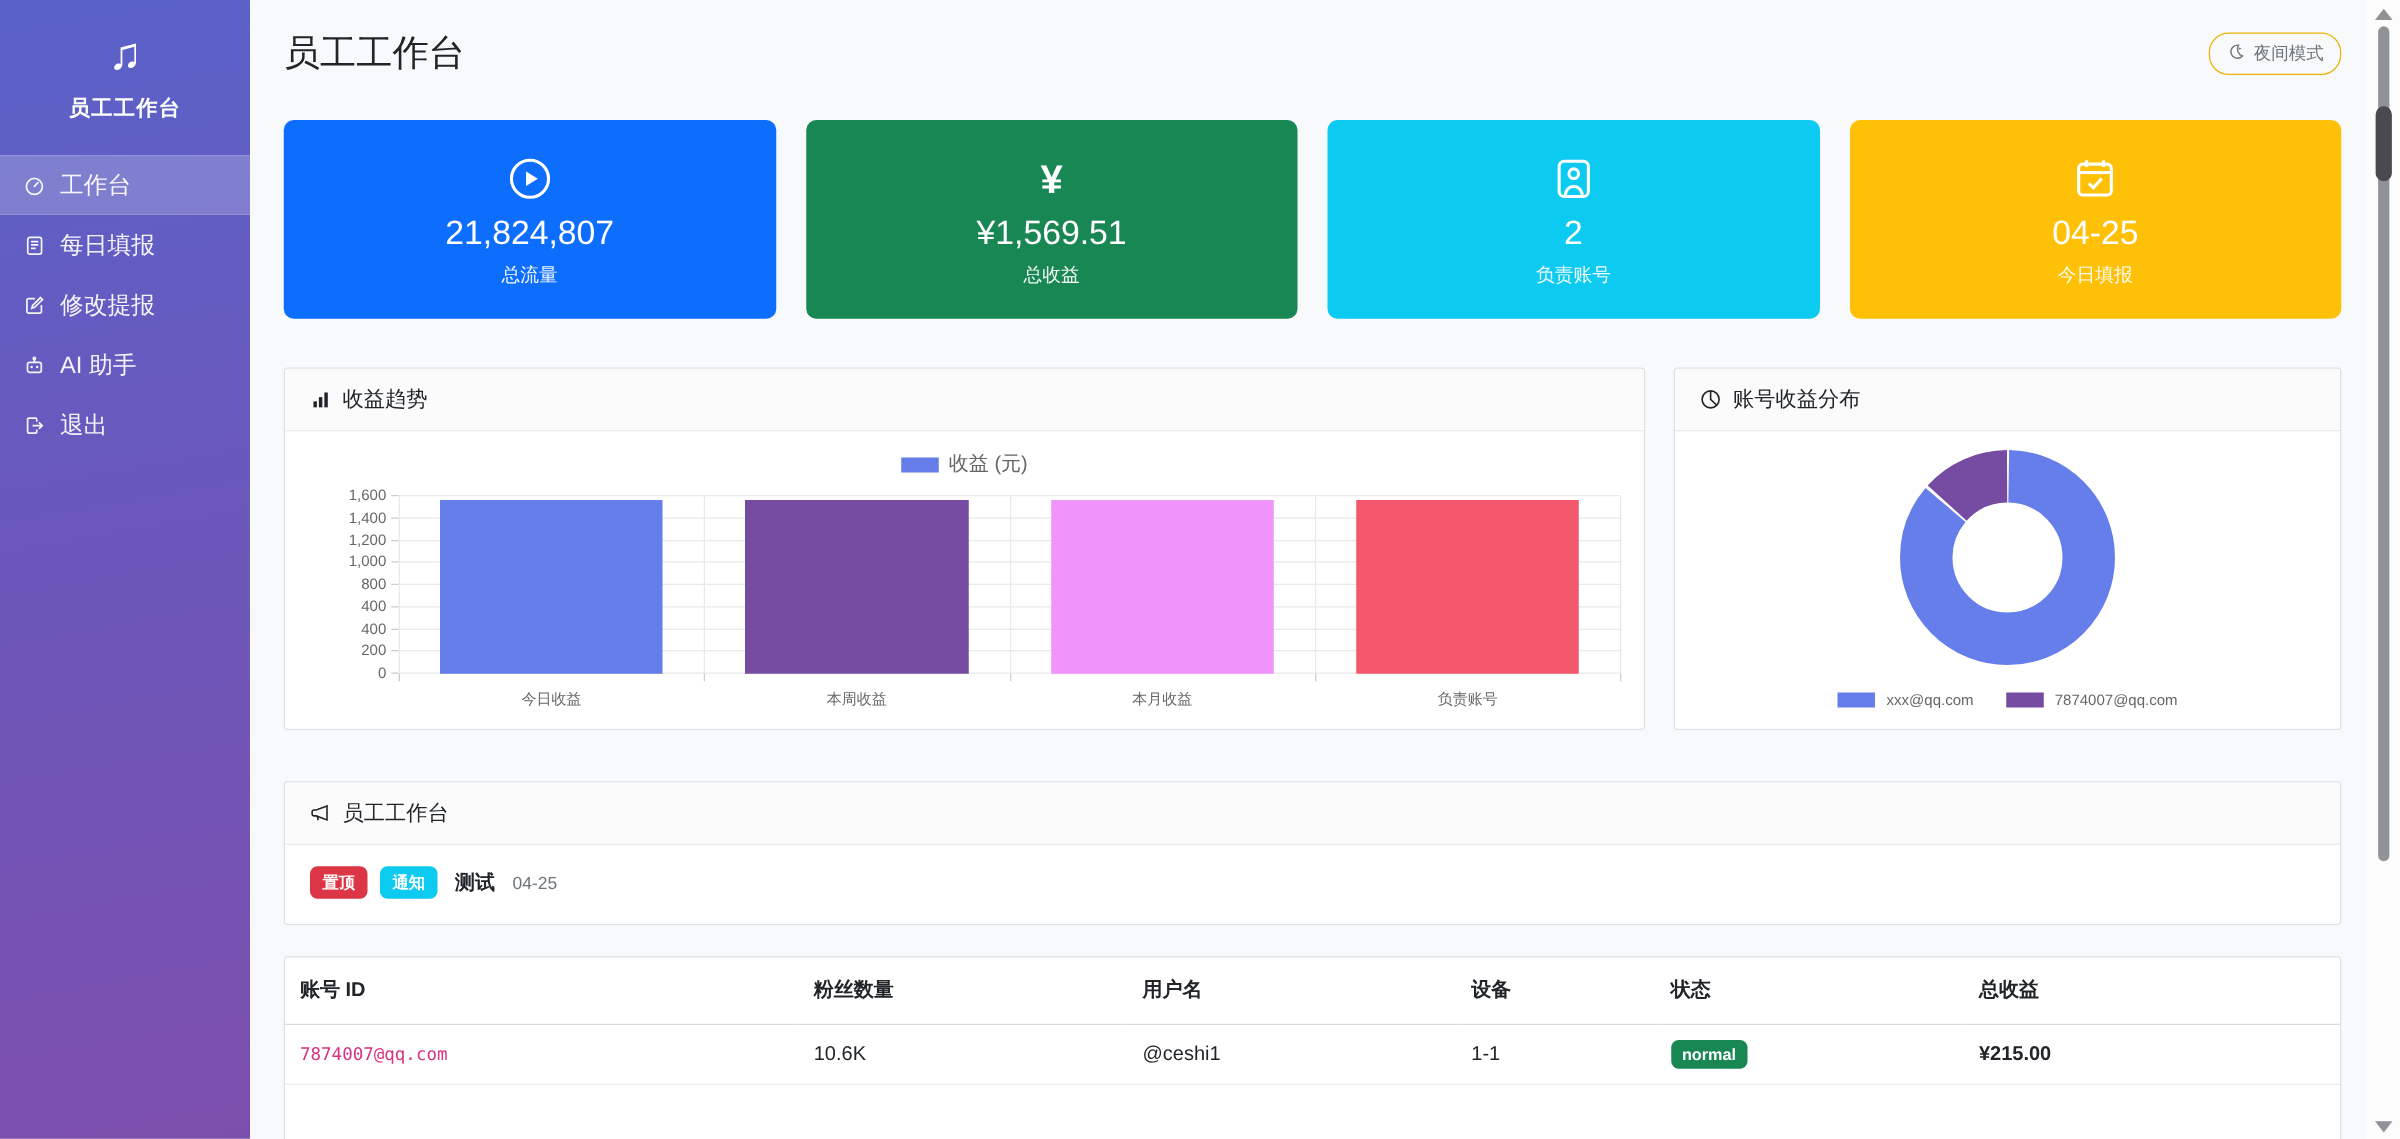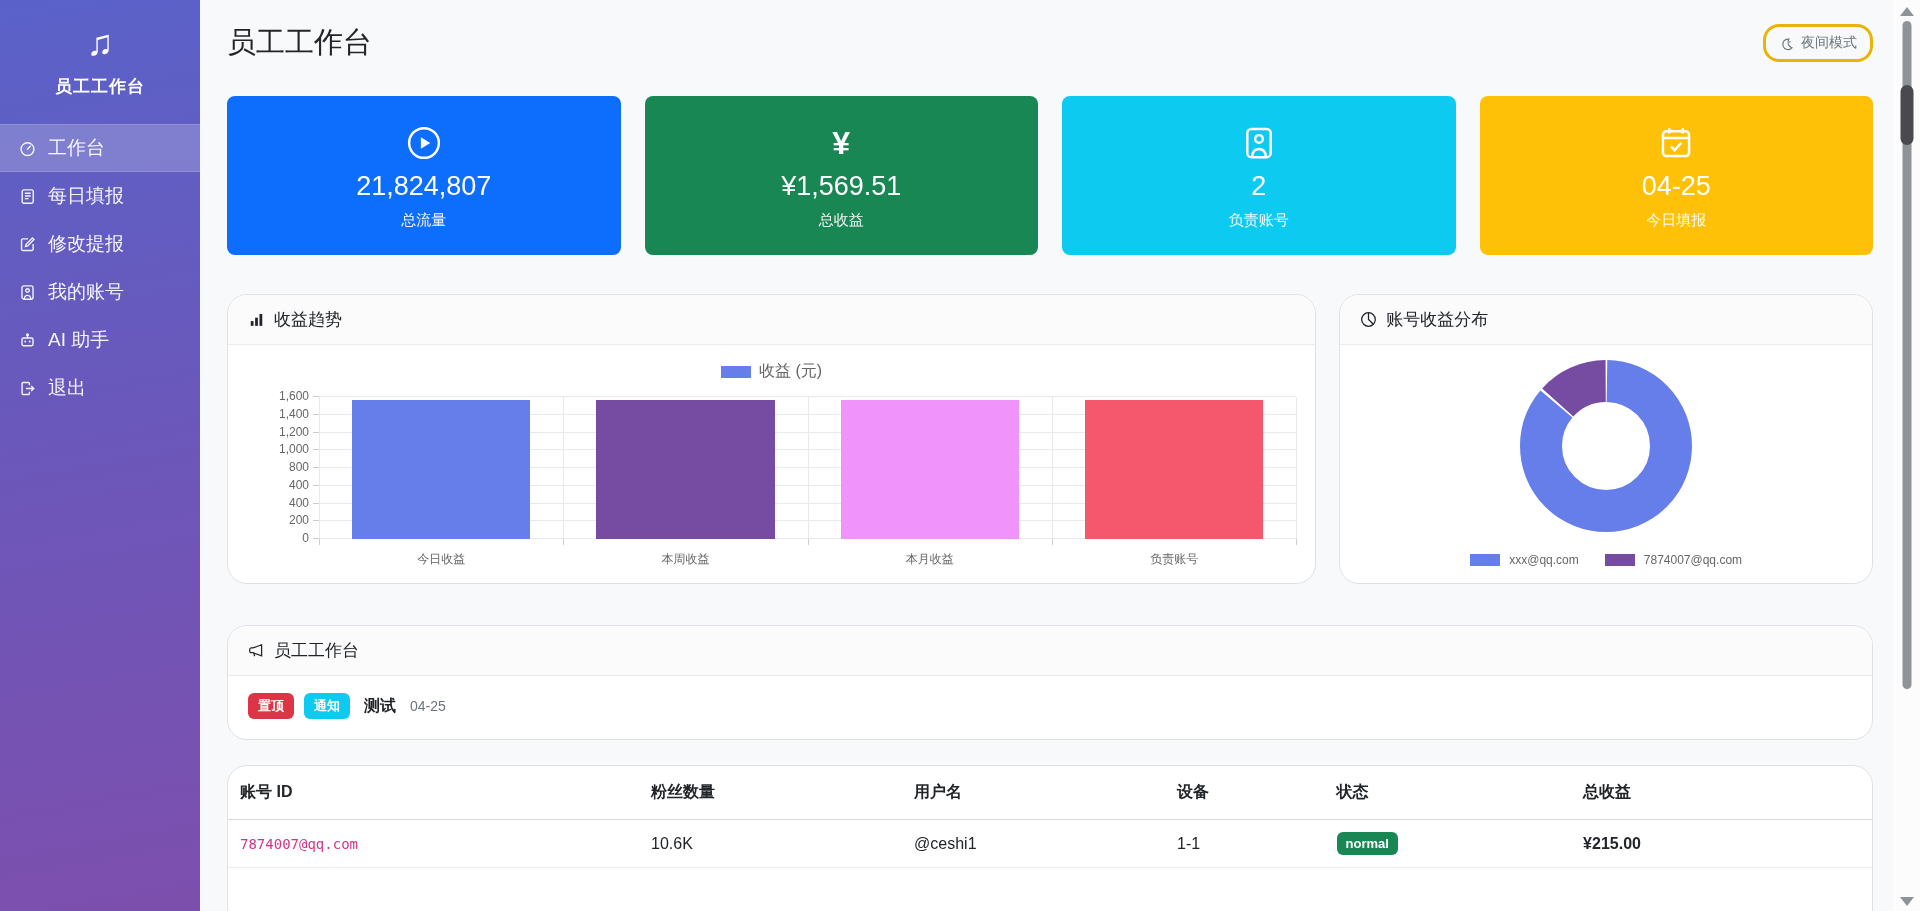--- a/index.html
+++ b/index.html
@@ -18,40 +18,40 @@
     font-size:19px; color:rgba(255,255,255,.93); cursor:pointer; }
   .nav-item.active { background:rgba(255,255,255,.2);
     border-top:1px solid rgba(255,255,255,.14); border-bottom:1px solid rgba(255,255,255,.14); }
   .nav-item .icon-svg { width:17px; height:17px; flex:0 0 17px; }
 
   
   .main { position:absolute; left:200px; top:0; width:1693px; height:911px; background:#f8f9fa; }
   .page-header { position:absolute; left:27px; right:20px; top:20px; height:46px;
     display:flex; align-items:center; justify-content:space-between; }
   .page-title { font-size:29px; font-weight:500; color:#212529; }
-  .night-btn { display:flex; align-items:flex-end; gap:7px; padding:7px 13px;
-    border:3px solid #eab308; border-radius:16px; background:transparent;
+  .night-btn { display:flex; align-items:flex-start; gap:7px; padding:7px 13px;
+    border:1px solid #eab308; border-radius:16px; background:transparent;
     color:#6c757d; font-size:14px; cursor:pointer; font-family:inherit; }
   .night-btn .icon-svg { width:15px; height:15px; }
 
   
   .stats-row { position:absolute; left:27px; right:20px; top:96px; height:159px;
     display:flex; gap:24px; }
   .stat-card { flex:1 1 0; border-radius:8px; color:#fff; display:flex; flex-direction:column;
     align-items:center; justify-content:center; gap:9px; padding-top:2px; }
   .stat-icon { height:38px; display:flex; align-items:center; justify-content:center; }
   .stat-icon .icon-svg { width:36px; height:36px; }
   .stat-yen { font-size:32px; font-weight:700; line-height:36px; }
   .stat-value { font-size:27px; font-weight:500; }
   .stat-label { font-size:15px; opacity:.95; }
 
   
   .charts-row { position:absolute; left:27px; right:20px; top:294px; height:290px;
     display:flex; gap:23px; }
-  .card { background:#fff; border:1px solid #dee2e6; border-radius:20px; overflow:hidden; }
+  .card { background:#fff; border:1px solid #dee2e6; border-radius:3px; overflow:hidden; }
   .card-header { display:flex; align-items:center; gap:9px; padding:13px 20px;
     background:#fbfbfc; border-bottom:1px solid #e9ecef; font-size:17px; color:#212529; }
   .card-header .icon-svg { width:17px; height:17px; color:#212529; }
   .chart-card-left { flex:1090 1 0; position:relative; }
   .chart-card-right { flex:533 1 0; position:relative; }
 
   .bar-chart-body { position:relative; height:238px; }
   .bar-legend { position:absolute; top:16px; left:0; right:0; display:flex;
     justify-content:center; align-items:center; gap:8px; font-size:16px; color:#666; }
   .bar-legend .swatch { width:30px; height:12px; }
@@ -130,28 +130,20 @@
           <path d="M5.5 5h5.5M5.5 7.5h5.5M5.5 10h3.5"></path>
         </svg>
       <span>每日填报</span>
     </div>
     <div class="nav-item">
       <svg class="icon-svg" viewBox="0 0 16 16" fill="none" stroke="currentColor" stroke-width="1.3">
           <path d="M8.5 2.7H3.6a1.2 1.2 0 0 0-1.2 1.2v8.5a1.2 1.2 0 0 0 1.2 1.2h8.5a1.2 1.2 0 0 0 1.2-1.2V7.5"></path>
           <path d="M12.6 1.9l1.5 1.5L8.2 9.3l-2.1.6.6-2.1z"></path>
         </svg>
       <span>修改提报</span>
-    </div>
-    <div class="nav-item">
-      <svg class="icon-svg" viewBox="0 0 16 16" fill="none" stroke="currentColor" stroke-width="1.3">
-          <rect x="2.8" y="1.8" width="10.4" height="12.5" rx="1.8"></rect>
-          <circle cx="8" cy="6.2" r="1.7"></circle>
-          <path d="M4.9 14c.3-2.2 1.6-3.3 3.1-3.3s2.8 1.1 3.1 3.3"></path>
-        </svg>
-      <span>我的账号</span>
     </div>
     <div class="nav-item">
       <svg class="icon-svg" viewBox="0 0 16 16" fill="none" stroke="currentColor" stroke-width="1.3">
           <rect x="2.8" y="5.6" width="10.4" height="7.4" rx="1.6"></rect>
           <circle cx="5.9" cy="9" r="0.9" fill="currentColor" stroke="none"></circle>
           <circle cx="10.1" cy="9" r="0.9" fill="currentColor" stroke="none"></circle>
           <path d="M8 5.6V3.4"></path>
           <circle cx="8" cy="2.6" r="0.8"></circle>
         </svg>
       <span>AI 助手</span>

